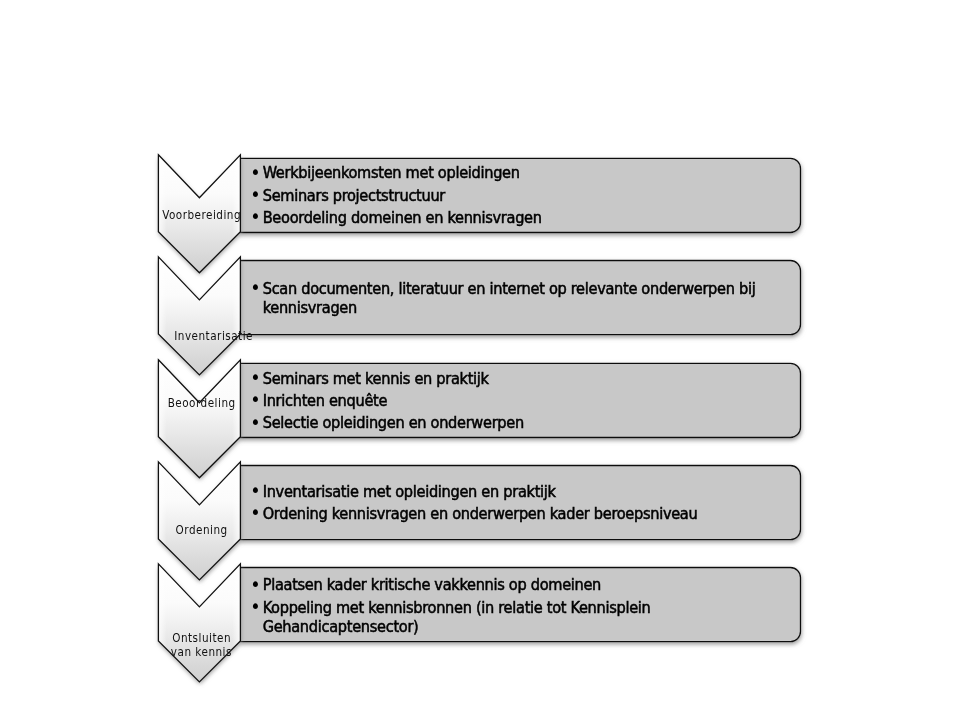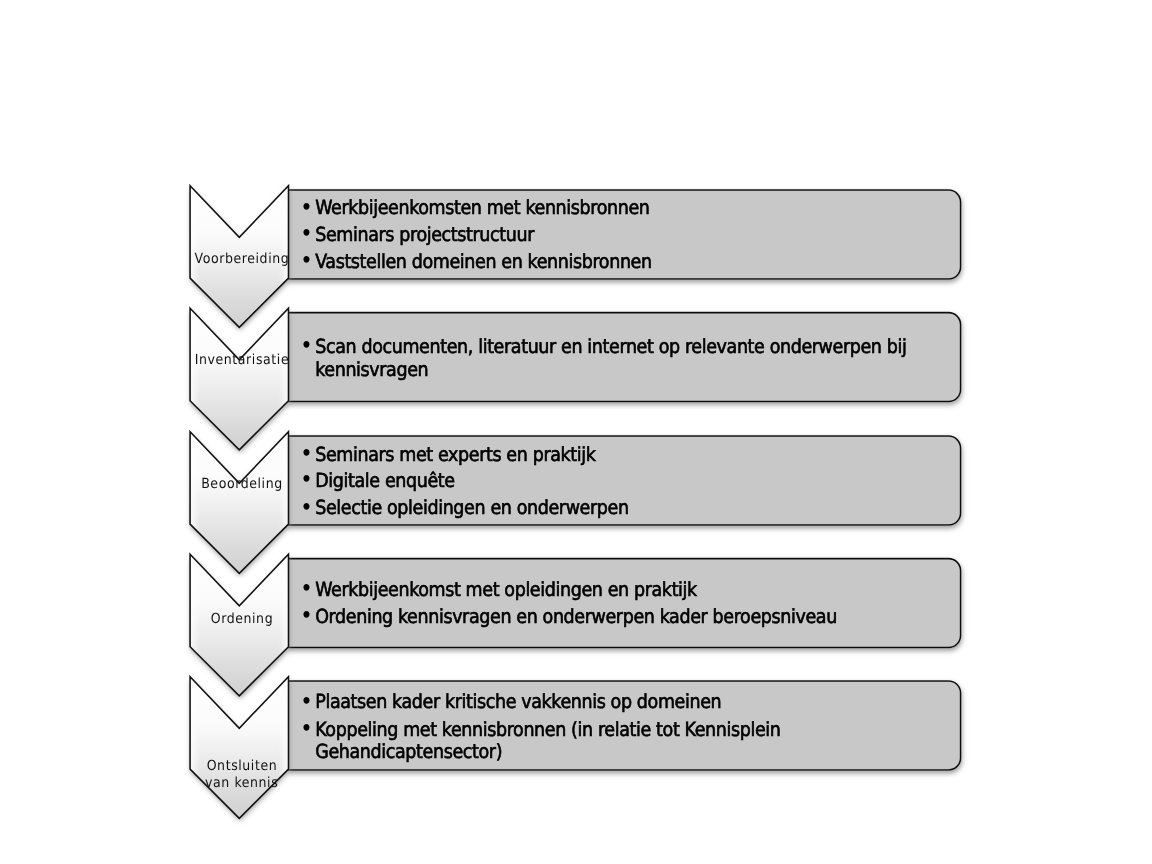--- a/index.html
+++ b/index.html
@@ -24,25 +24,25 @@
     letter-spacing:-0.305px;white-space:pre;
     paint-order:stroke fill;-webkit-text-stroke:0.5px #000000;
   }
   .bullet-item + .bullet-item{margin-top:3.3px;}
   .bullet-dot{position:absolute;left:-0.9px;top:-0.6px;font-size:19.5px;-webkit-text-stroke:0;}
   .bullet-text{display:block;padding-left:11.5px;}
 
   
   .r1 .step-label{top:208.4px;}   .r1 .bullet-list{top:163.45px;}
   
-  .r2 .step-label{top:292px;}   .r2 .bullet-list{top:278.55px;}
+  .r2 .step-label{top:329px;margin-left:12px;}   .r2 .bullet-list{top:278.55px;}
   
   .r3 .step-label{top:396px;}   .r3 .bullet-list{top:368.65px;}
   
-  .r4 .step-label{top:508px;}   .r4 .bullet-list{top:481.55px;}
+  .r4 .step-label{top:523px;}   .r4 .bullet-list{top:481.55px;}
   
   .r5 .step-label{top:631px;}   .r5 .bullet-list{top:575.25px;}
 </style>
 </head>
 <body>
 
 <div id="stage">
 
   <svg id="art" viewBox="0 0 960 720">
       <defs>
@@ -153,47 +153,47 @@
       <g>
         <polygon points="158.4,563.9 199.4,606.9 240.4,563.9 240.4,640.9 199.4,681.9 158.4,640.9" fill="url(#cg4)" filter="url(#dropshadow)"></polygon>
         <polygon points="158.4,563.9 199.4,606.9 240.4,563.9 240.4,640.9 199.4,681.9 158.4,640.9" fill="url(#cgx4)"></polygon>
         <polygon points="158.4,563.9 199.4,606.9 240.4,563.9 240.4,640.9 199.4,681.9 158.4,640.9" fill="none" stroke="#111111" stroke-width="1.3" stroke-linejoin="miter"></polygon>
       </g>
     </svg>
 
   <div class="step r1">
     <div class="step-label">Voorbereiding</div>
     <div class="bullet-list">
-      <div class="bullet-item"><span class="bullet-dot">•</span><span class="bullet-text">Werkbijeenkomsten met kennisbronnen</span></div>
+      <div class="bullet-item"><span class="bullet-dot">•</span><span class="bullet-text">Werkbijeenkomsten met opleidingen</span></div>
       <div class="bullet-item"><span class="bullet-dot">•</span><span class="bullet-text">Seminars projectstructuur</span></div>
-      <div class="bullet-item"><span class="bullet-dot">•</span><span class="bullet-text">Vaststellen domeinen en kennisbronnen</span></div>
+      <div class="bullet-item"><span class="bullet-dot">•</span><span class="bullet-text">Beoordeling domeinen en kennisvragen</span></div>
     </div>
   </div>
 
   <div class="step r2">
     <div class="step-label">Inventarisatie</div>
     <div class="bullet-list">
       <div class="bullet-item"><span class="bullet-dot">•</span><span class="bullet-text">Scan documenten, literatuur en internet op relevante onderwerpen bij
 kennisvragen</span></div>
     </div>
   </div>
 
   <div class="step r3">
     <div class="step-label">Beoordeling</div>
     <div class="bullet-list">
-      <div class="bullet-item"><span class="bullet-dot">•</span><span class="bullet-text">Seminars met experts en praktijk</span></div>
-      <div class="bullet-item"><span class="bullet-dot">•</span><span class="bullet-text">Digitale enquête</span></div>
+      <div class="bullet-item"><span class="bullet-dot">•</span><span class="bullet-text">Seminars met kennis en praktijk</span></div>
+      <div class="bullet-item"><span class="bullet-dot">•</span><span class="bullet-text">Inrichten enquête</span></div>
       <div class="bullet-item"><span class="bullet-dot">•</span><span class="bullet-text">Selectie opleidingen en onderwerpen</span></div>
     </div>
   </div>
 
   <div class="step r4">
     <div class="step-label">Ordening</div>
     <div class="bullet-list">
-      <div class="bullet-item"><span class="bullet-dot">•</span><span class="bullet-text">Werkbijeenkomst met opleidingen en praktijk</span></div>
+      <div class="bullet-item"><span class="bullet-dot">•</span><span class="bullet-text">Inventarisatie met opleidingen en praktijk</span></div>
       <div class="bullet-item"><span class="bullet-dot">•</span><span class="bullet-text">Ordening kennisvragen en onderwerpen kader beroepsniveau</span></div>
     </div>
   </div>
 
   <div class="step r5">
     <div class="step-label">Ontsluiten
 van kennis</div>
     <div class="bullet-list">
       <div class="bullet-item"><span class="bullet-dot">•</span><span class="bullet-text">Plaatsen kader kritische vakkennis op domeinen</span></div>
       <div class="bullet-item"><span class="bullet-dot">•</span><span class="bullet-text">Koppeling met kennisbronnen (in relatie tot Kennisplein

